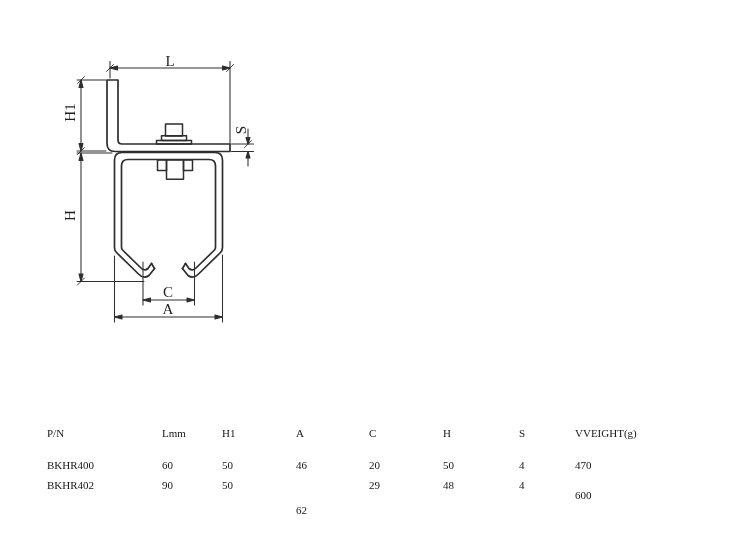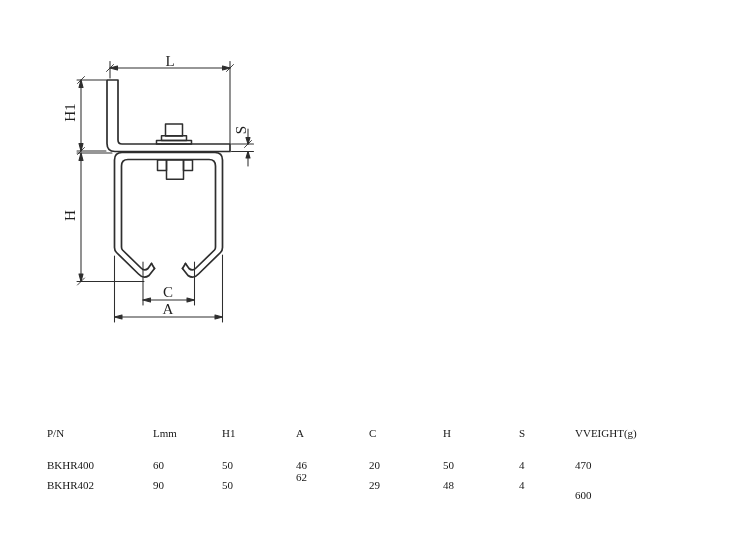--- a/index.html
+++ b/index.html
@@ -17,27 +17,27 @@
   }
   .spec-table .cell{
     position:absolute;
     font-size:11px;
     line-height:1.05;
     color:#161616;
     white-space:pre;
     text-align:right;
   }
   
-  .c0{left:47px}.c1{left:153px}.c2{left:222px}.c3{left:296px}
+  .c0{left:47px}.c1{left:162px}.c2{left:222px}.c3{left:296px}
   .c4{left:369px}.c5{left:443px}.c6{left:519px}.c7{left:575px}
   
   .rh{top:428px}
   .r1{top:460px}
   .r2{top:480px}
-  .r2-drop-a{top:472px}
+  .r2-drop-a{top:505px}
   .r2-drop-w{top:490px}
 </style>
 </head>
 <body>
 
 <div class="canvas">
 
   <svg width="739" height="553" viewBox="0 0 739 553" style="position:absolute;left:0;top:0;">
     <g stroke="#2e2e2e" fill="none" stroke-linecap="round" stroke-linejoin="round">
 

